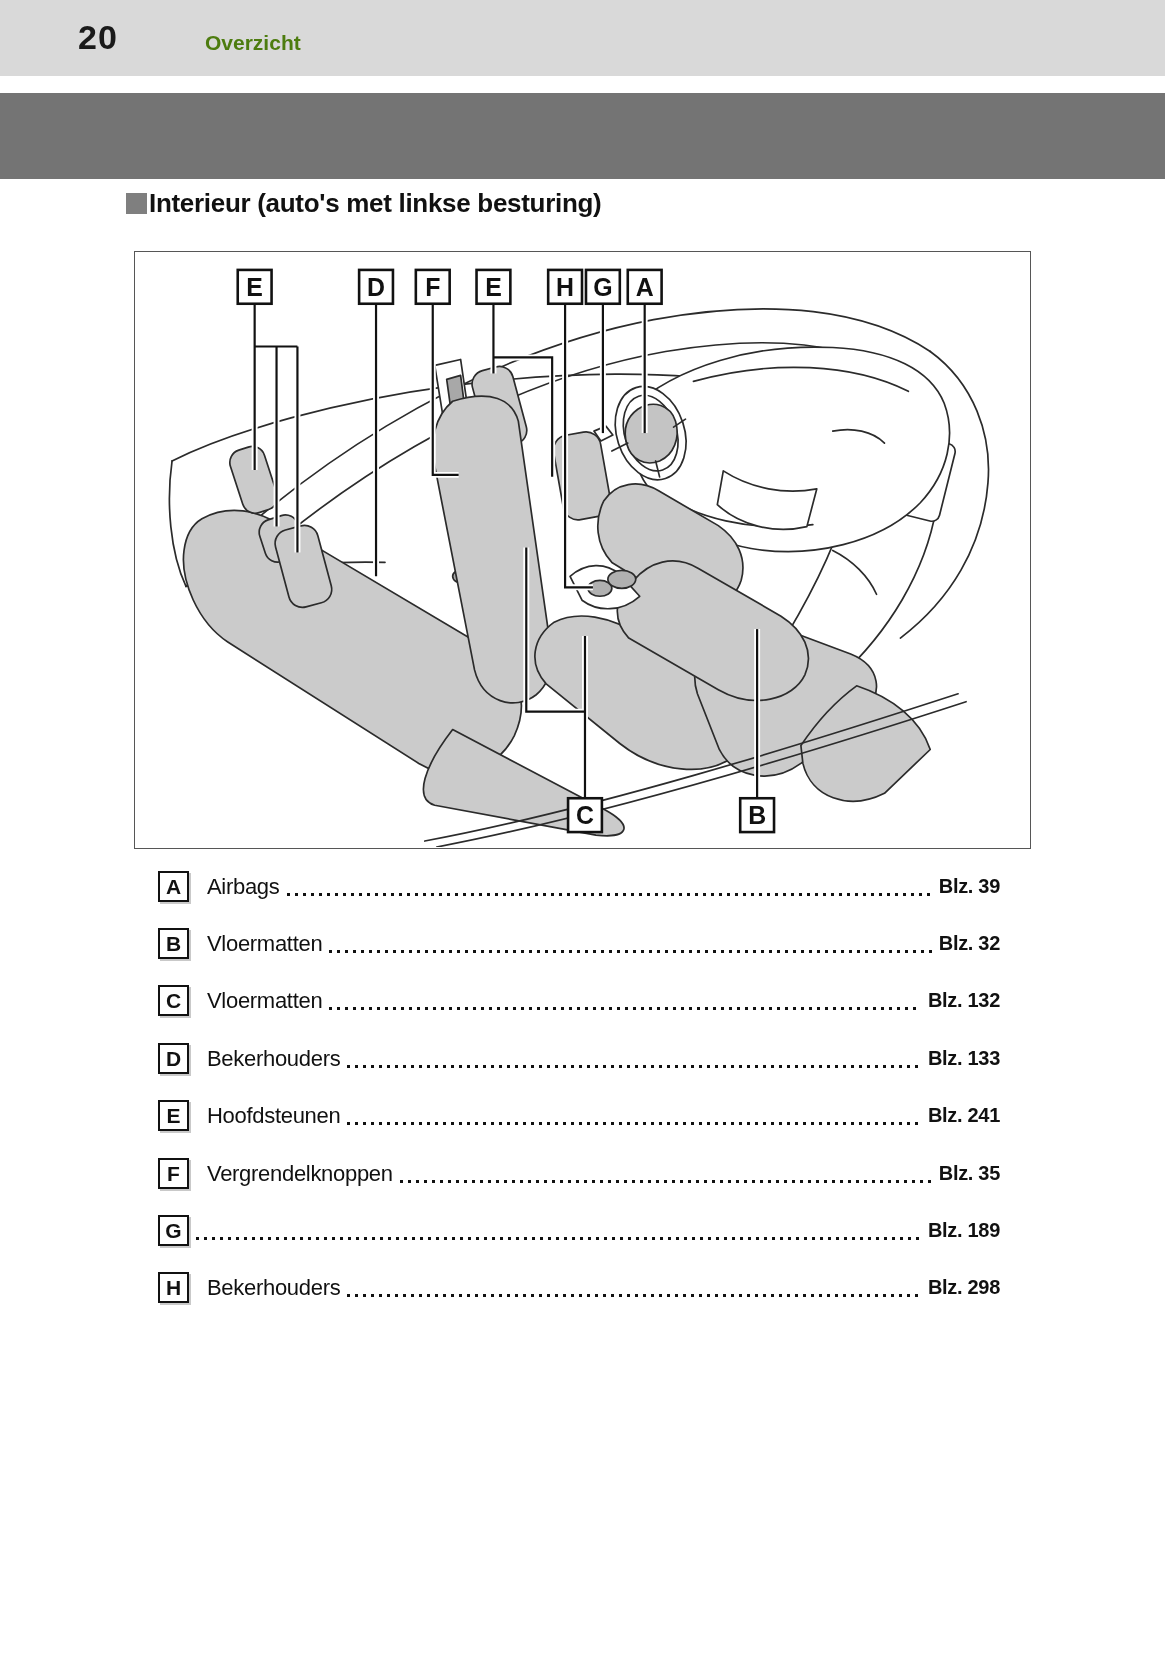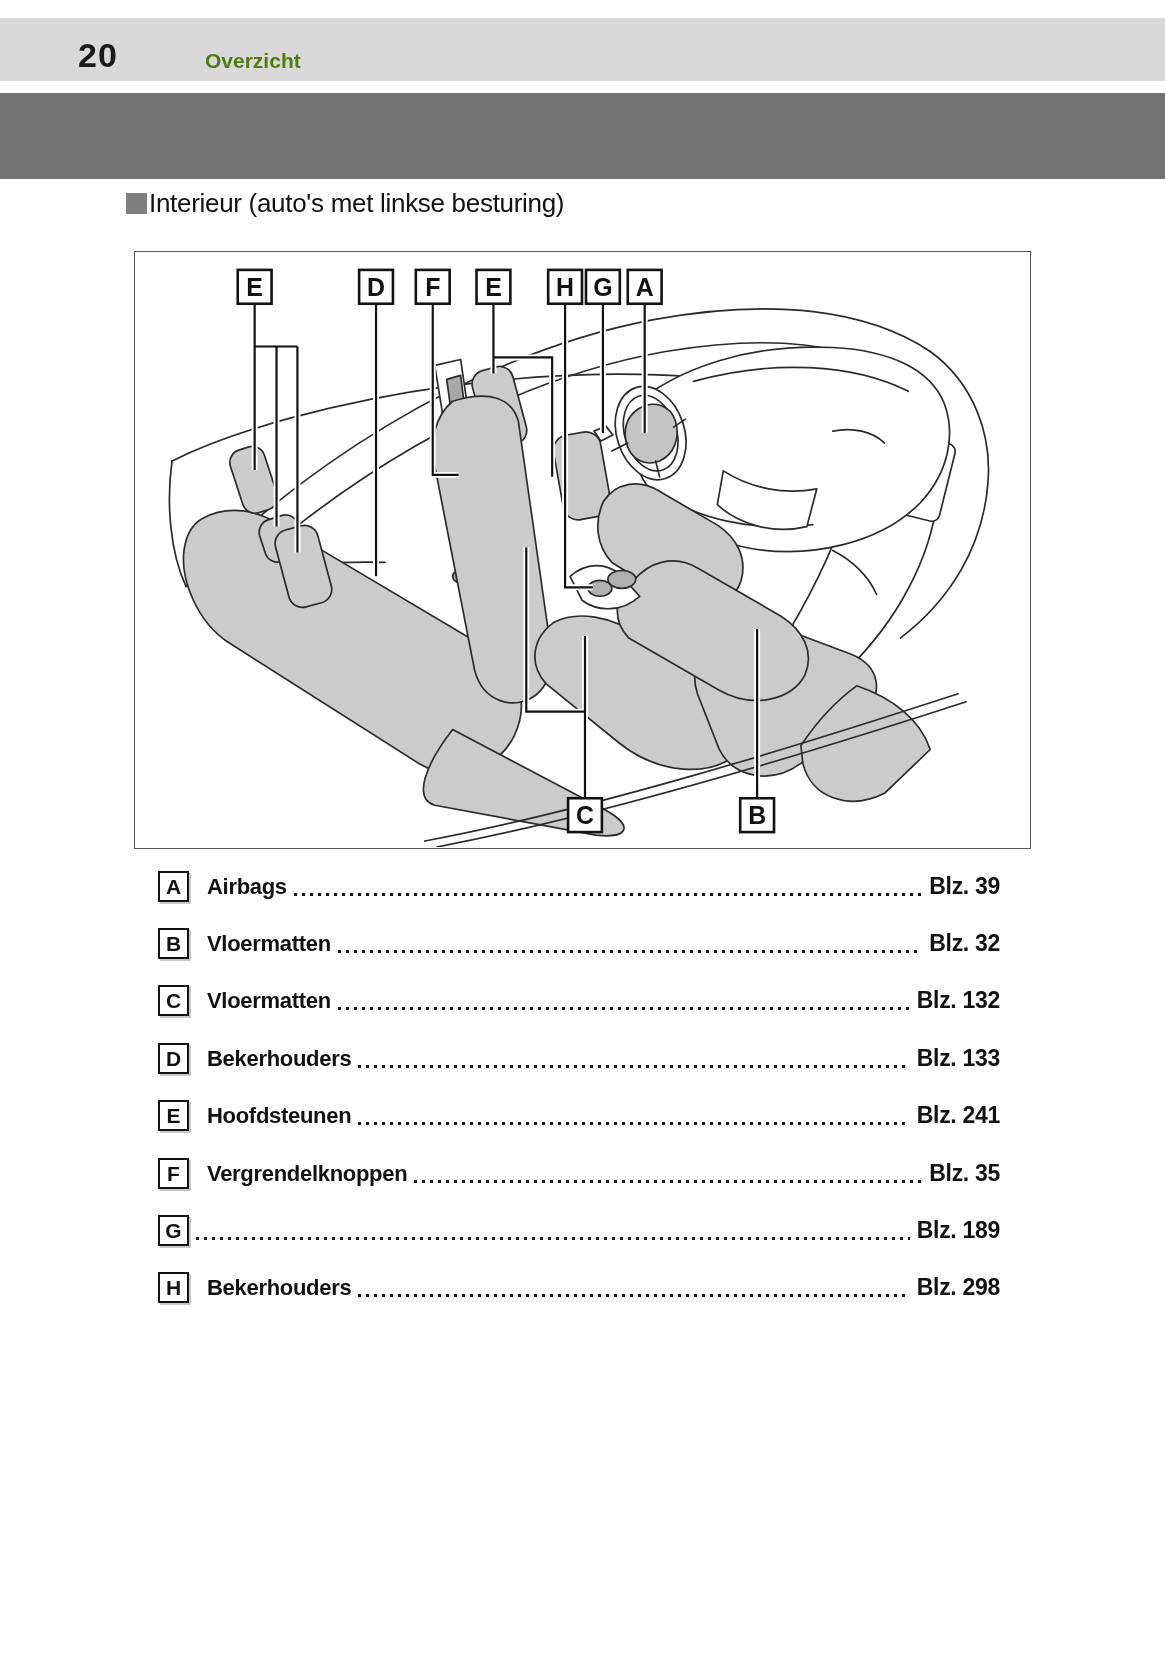--- a/index.html
+++ b/index.html
@@ -2,64 +2,64 @@
 <html style="--header_band: #d9d9d9; --section_band: #747474; --seat_fill: #cbcbcb; --line: #2b2b2b;"><head>
 <meta charset="utf-8">
 <style>
   html,body{margin:0;padding:0;}
   body{
     width:1165px;height:1653px;position:relative;background:#ffffff;
     font-family:"Liberation Sans", sans-serif;color:#111;
     -webkit-font-smoothing:antialiased;
   }
   .header-band{
-    position:absolute;left:0;top:18px;width:1165px;height:63px;
+    position:absolute;left:0;top:0;width:1165px;height:76px;
     background:var(--header_band,#d9d9d9);
   }
   .page-number{
     position:absolute;left:78px;top:18px;font-size:34px;font-weight:bold;color:#1a1a1a;
     letter-spacing:1px;
   }
   .section-title{
     position:absolute;left:205px;top:31px;font-size:21px;font-weight:bold;color:#4d7c0f;
   }
   .section-band{
     position:absolute;left:0;top:93px;width:1165px;height:86px;
     background:var(--section_band,#747474);
   }
   .heading{
     position:absolute;left:126px;top:188px;display:flex;align-items:center;
-    font-size:26px;font-weight:normal;color:#111;letter-spacing:-0.3px;
+    font-size:26px;font-weight:bold;color:#111;letter-spacing:-0.3px;
   }
   .heading .bullet{
     width:21px;height:21px;background:#7f7f7f;display:inline-block;margin-right:2px;flex:none;
   }
   .diagram-frame{
     position:absolute;left:134px;top:251px;width:897px;height:598px;
     border:1.5px solid #565656;box-sizing:border-box;background:#fff;
   }
   .diagram-frame svg{display:block;width:894px;height:595px;}
   .legend-row{
     position:absolute;left:158px;width:842px;height:31px;
     display:flex;align-items:center;
   }
   .key-box{
     width:27px;height:27px;border:2px solid #111;background:#fff;flex:none;
     display:flex;align-items:center;justify-content:center;
     font-size:21px;font-weight:bold;box-shadow:2px 2px 0 #c9c9c9;
   }
   .legend-label{
-    font-size:22px;font-weight:bold;margin-left:18px;white-space:pre;letter-spacing:-0.3px;
+    font-size:22px;font-weight:normal;margin-left:18px;white-space:pre;letter-spacing:-0.3px;
   }
   .dots{
     flex:1;height:3.5px;margin:0 7px 6px 7px;align-self:flex-end;
     background-image:repeating-linear-gradient(90deg,#111 0 3.5px,transparent 3.5px 8px);
   }
   .legend-page{
-    font-size:23px;font-weight:bold;white-space:pre;letter-spacing:-0.3px;
+    font-size:20px;font-weight:bold;white-space:pre;letter-spacing:-0.3px;
   }
   
   .art{stroke:#2b2b2b;stroke-width:1.7;fill:none;stroke-linecap:round;stroke-linejoin:round;}
   .seat{fill:var(--seat_fill,#cbcbcb);}
   .white{fill:#ffffff;}
   .grayband{fill:#a8a8a8;}
   .cup{fill:#b0b0b0;}
   .pad{fill:#c4c4c4;}
   .halo{stroke:#ffffff;stroke-width:6;fill:none;stroke-linecap:butt;}
   .lead{stroke:#111;stroke-width:2.2;fill:none;stroke-linecap:butt;}

